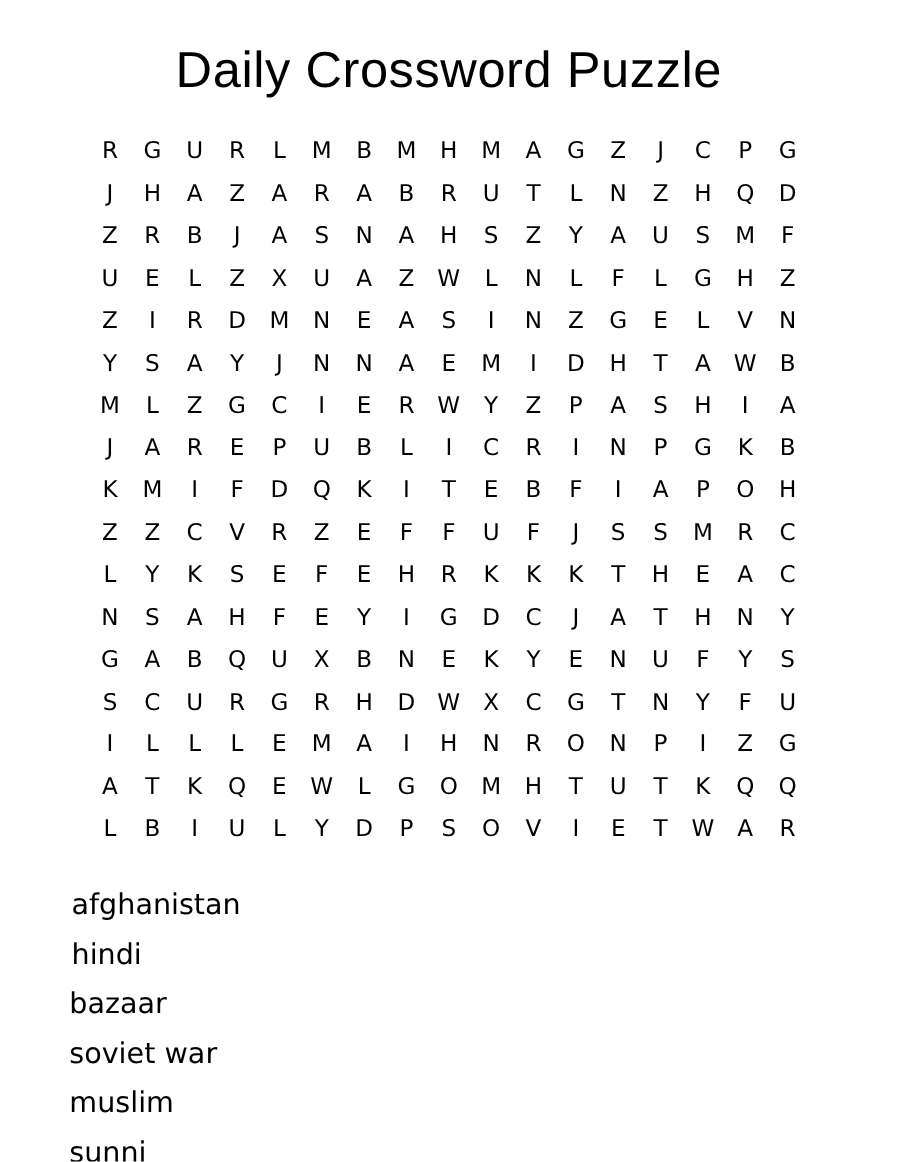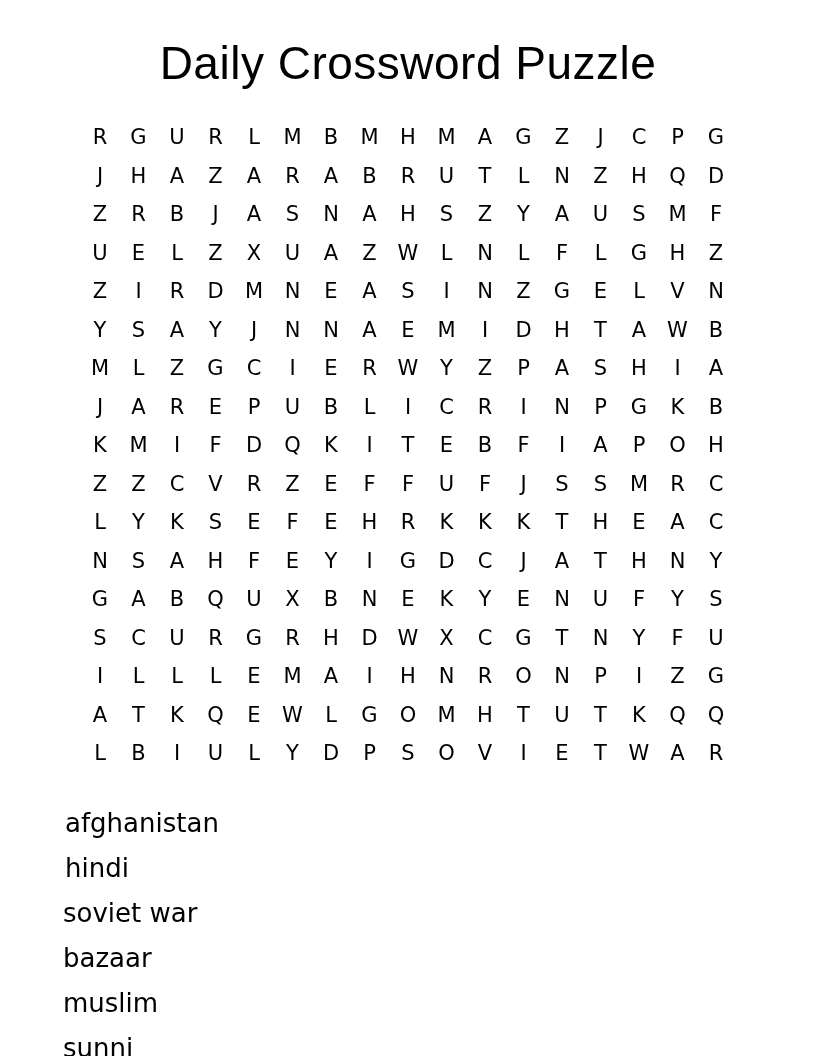--- a/index.html
+++ b/index.html
@@ -406,22 +406,22 @@
       <span class="grid-cell">R</span>
     </div>
   </div>
 
   <div class="wordlist">
     <div class="word-col c0">
       <span class="word">afghanistan</span>
       <span class="word">hindi</span>
     </div>
     <div class="word-col c1">
+      <span class="word">bazaar</span>
       <span class="word">soviet war</span>
-      <span class="word">bazaar</span>
       <span class="word">muslim</span>
       <span class="word">sunni</span>
     </div>
     <div class="word-col c3">
       <span class="word">pashtun</span>
       <span class="word">muslim</span>
     </div>
   </div>
 
 </div>

